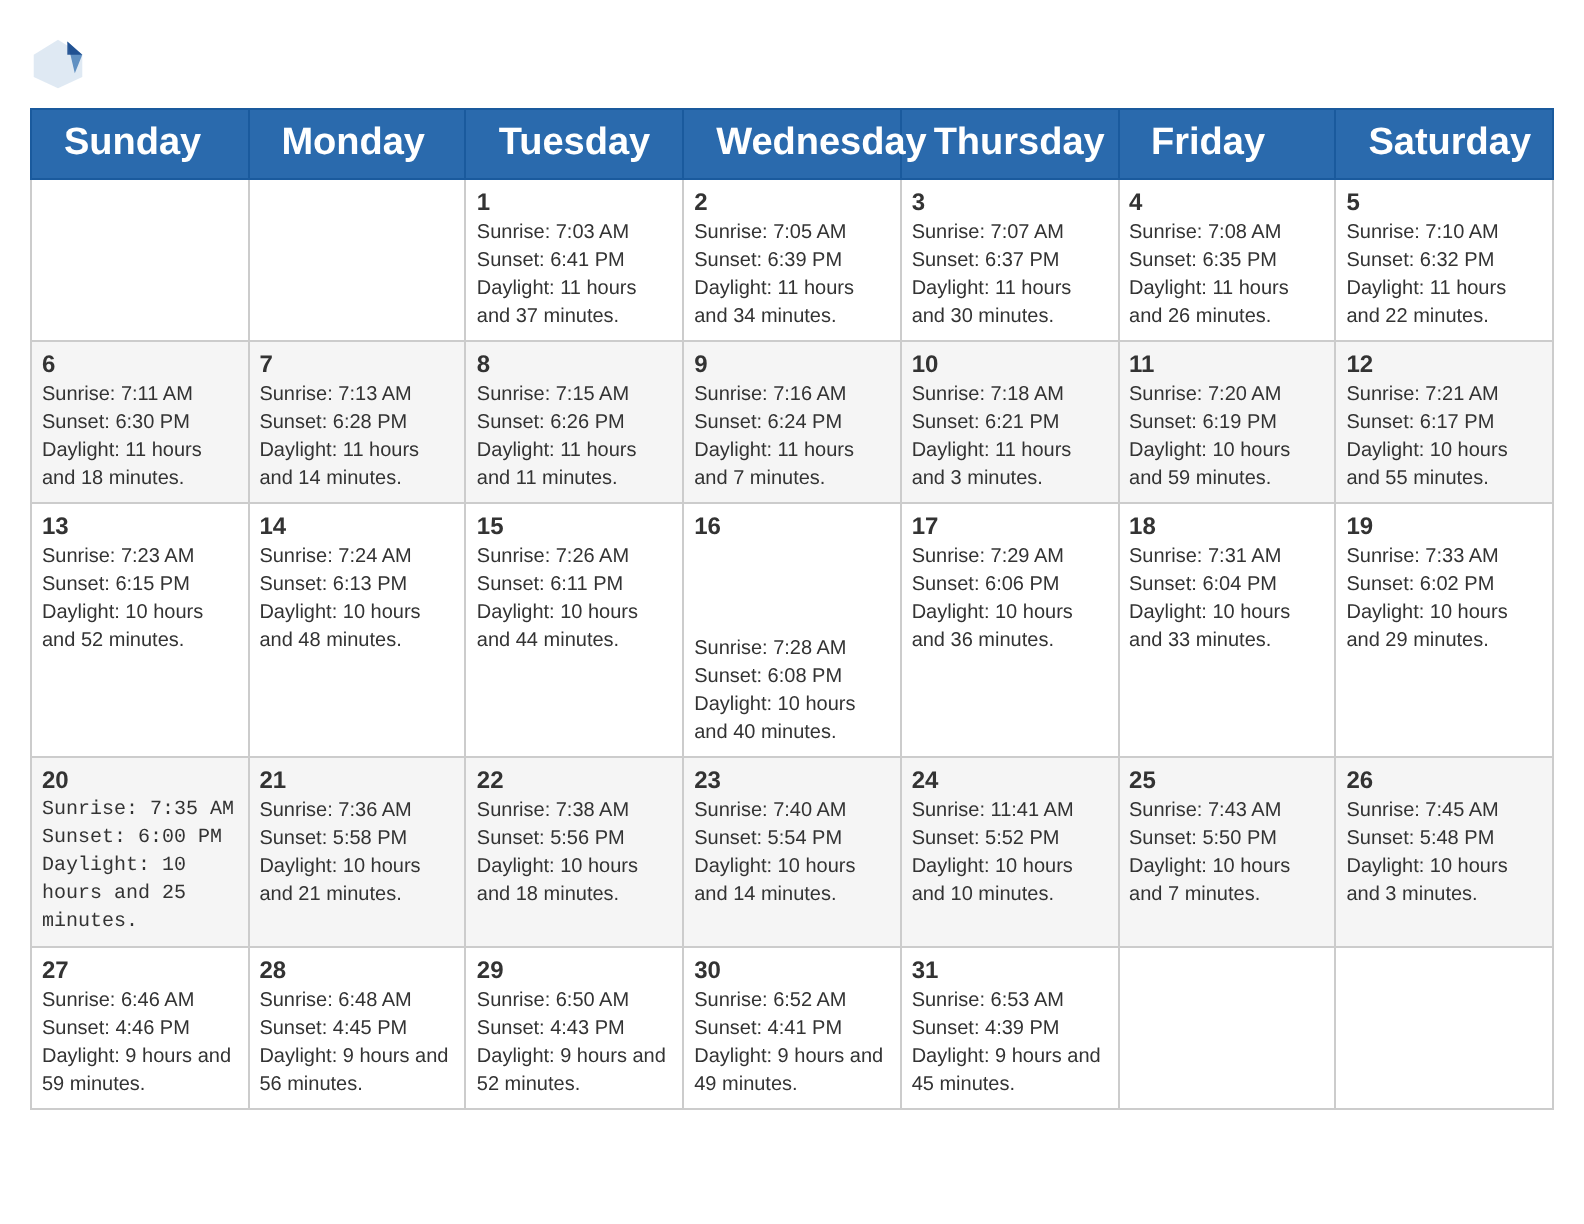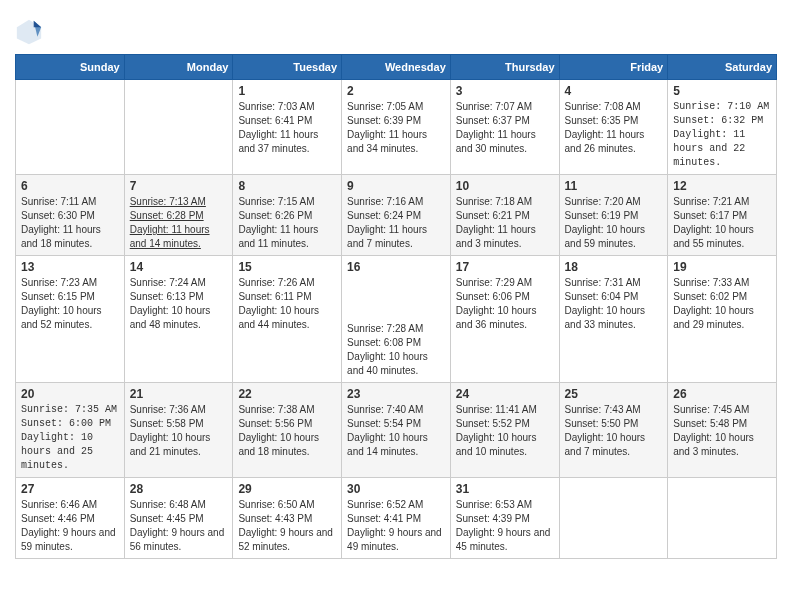--- a/index.html
+++ b/index.html
@@ -54,24 +54,24 @@
       color: #555;
     }
     table {
       width: 100%;
       border-collapse: collapse;
       table-layout: fixed;
     }
     thead th {
       background-color: #2a6aad;
       color: #fff;
-      font-size: 11px;
-      font-weight: bold;
-      padding: 6px 4px;
-      text-align: right;
+      font-size: 19px;
+      font-weight: bold;
+      padding: 6px 16px;
+      text-align: left;
       border: 1px solid #1a5a9d;
     }
     tbody td {
       border: 1px solid #ccc;
       vertical-align: top;
       padding: 4px 5px;
       font-size: 10.5px;
       color: #333;
       height: 80px;
       background: #fff;
@@ -150,35 +150,35 @@
 Daylight: 11 hours and 30 minutes.</div>
         </td>
         <td>
           <span class="day-number">4</span>
           <div class="day-info" style="white-space: pre-line;">Sunrise: 7:08 AM
 Sunset: 6:35 PM
 Daylight: 11 hours and 26 minutes.</div>
         </td>
         <td>
           <span class="day-number">5</span>
-          <div class="day-info" style="white-space: pre-line; font-family: Liberation Mono, monospace;">Sunrise: 7:10 AM
+          <div class="day-info" style="white-space: pre-line;">Sunrise: 7:10 AM
 Sunset: 6:32 PM
 Daylight: 11 hours and 22 minutes.</div>
         </td>
       </tr>
       <tr>
         <td>
           <span class="day-number">6</span>
           <div class="day-info" style="white-space: pre-line;">Sunrise: 7:11 AM
 Sunset: 6:30 PM
 Daylight: 11 hours and 18 minutes.</div>
         </td>
         <td>
           <span class="day-number">7</span>
-          <div class="day-info" style="white-space: pre-line; text-decoration: underline;">Sunrise: 7:13 AM
+          <div class="day-info" style="white-space: pre-line;">Sunrise: 7:13 AM
 Sunset: 6:28 PM
 Daylight: 11 hours and 14 minutes.</div>
         </td>
         <td>
           <span class="day-number">8</span>
           <div class="day-info" style="white-space: pre-line;">Sunrise: 7:15 AM
 Sunset: 6:26 PM
 Daylight: 11 hours and 11 minutes.</div>
         </td>
         <td>

